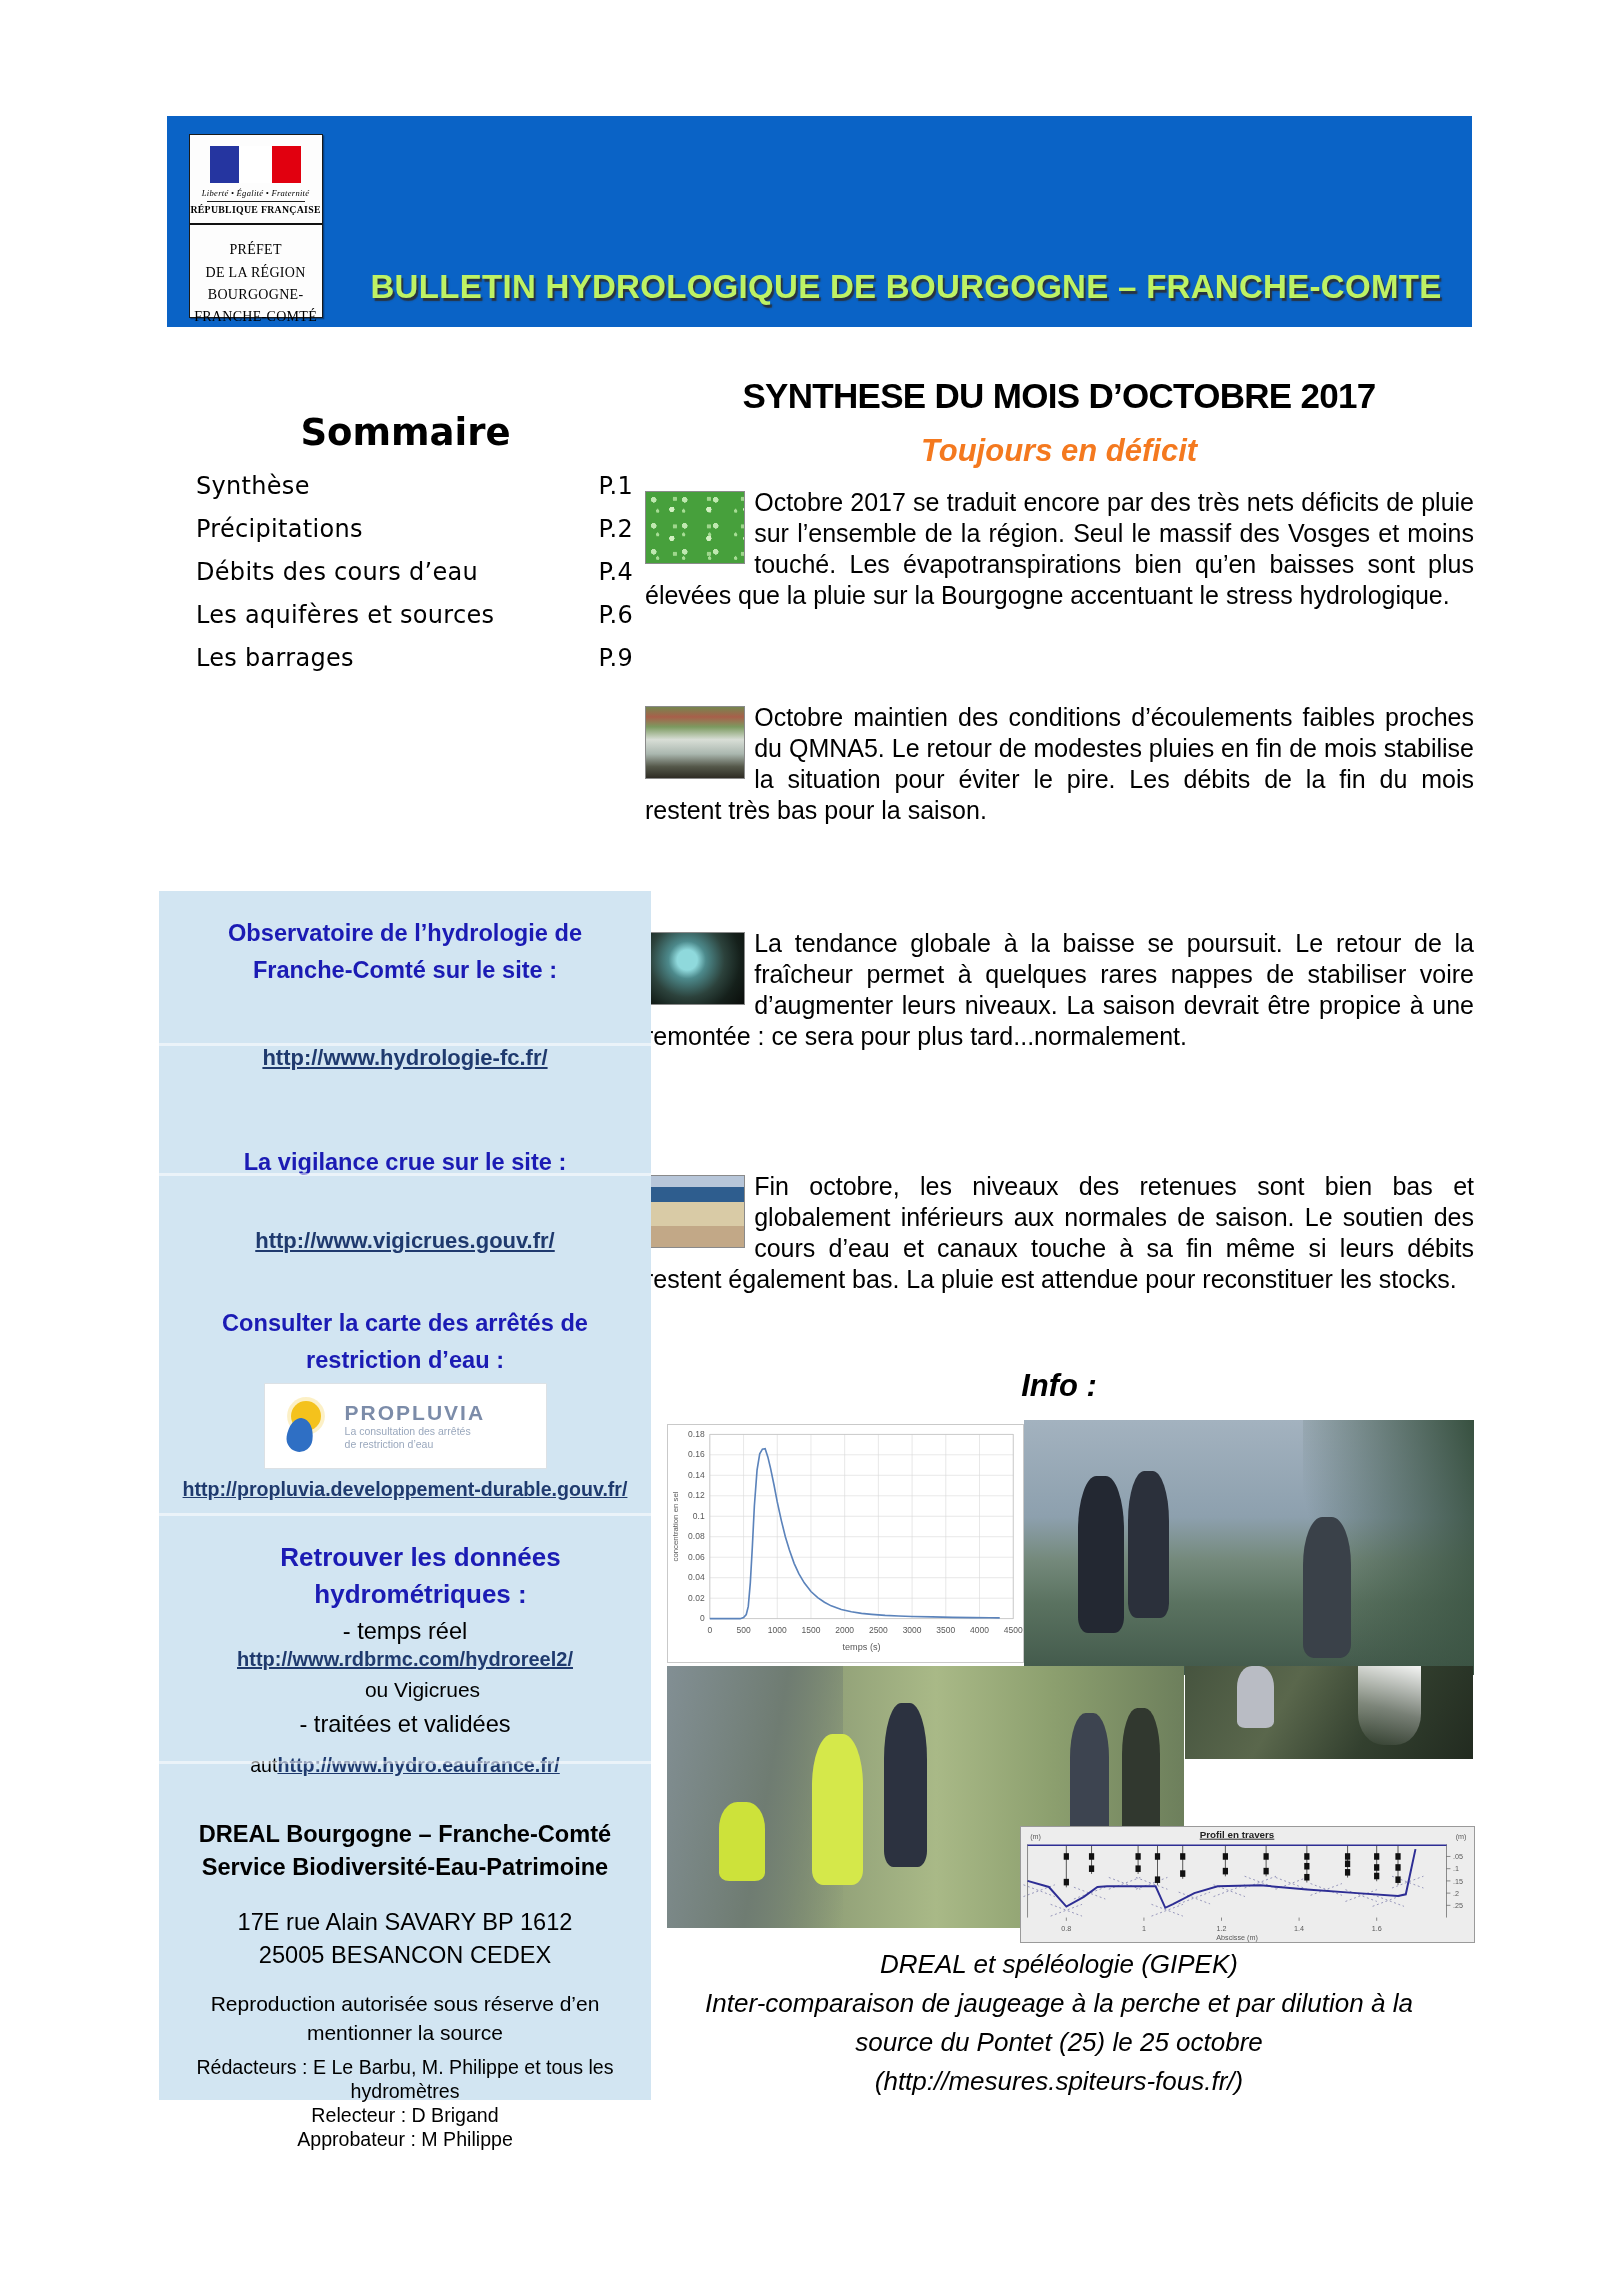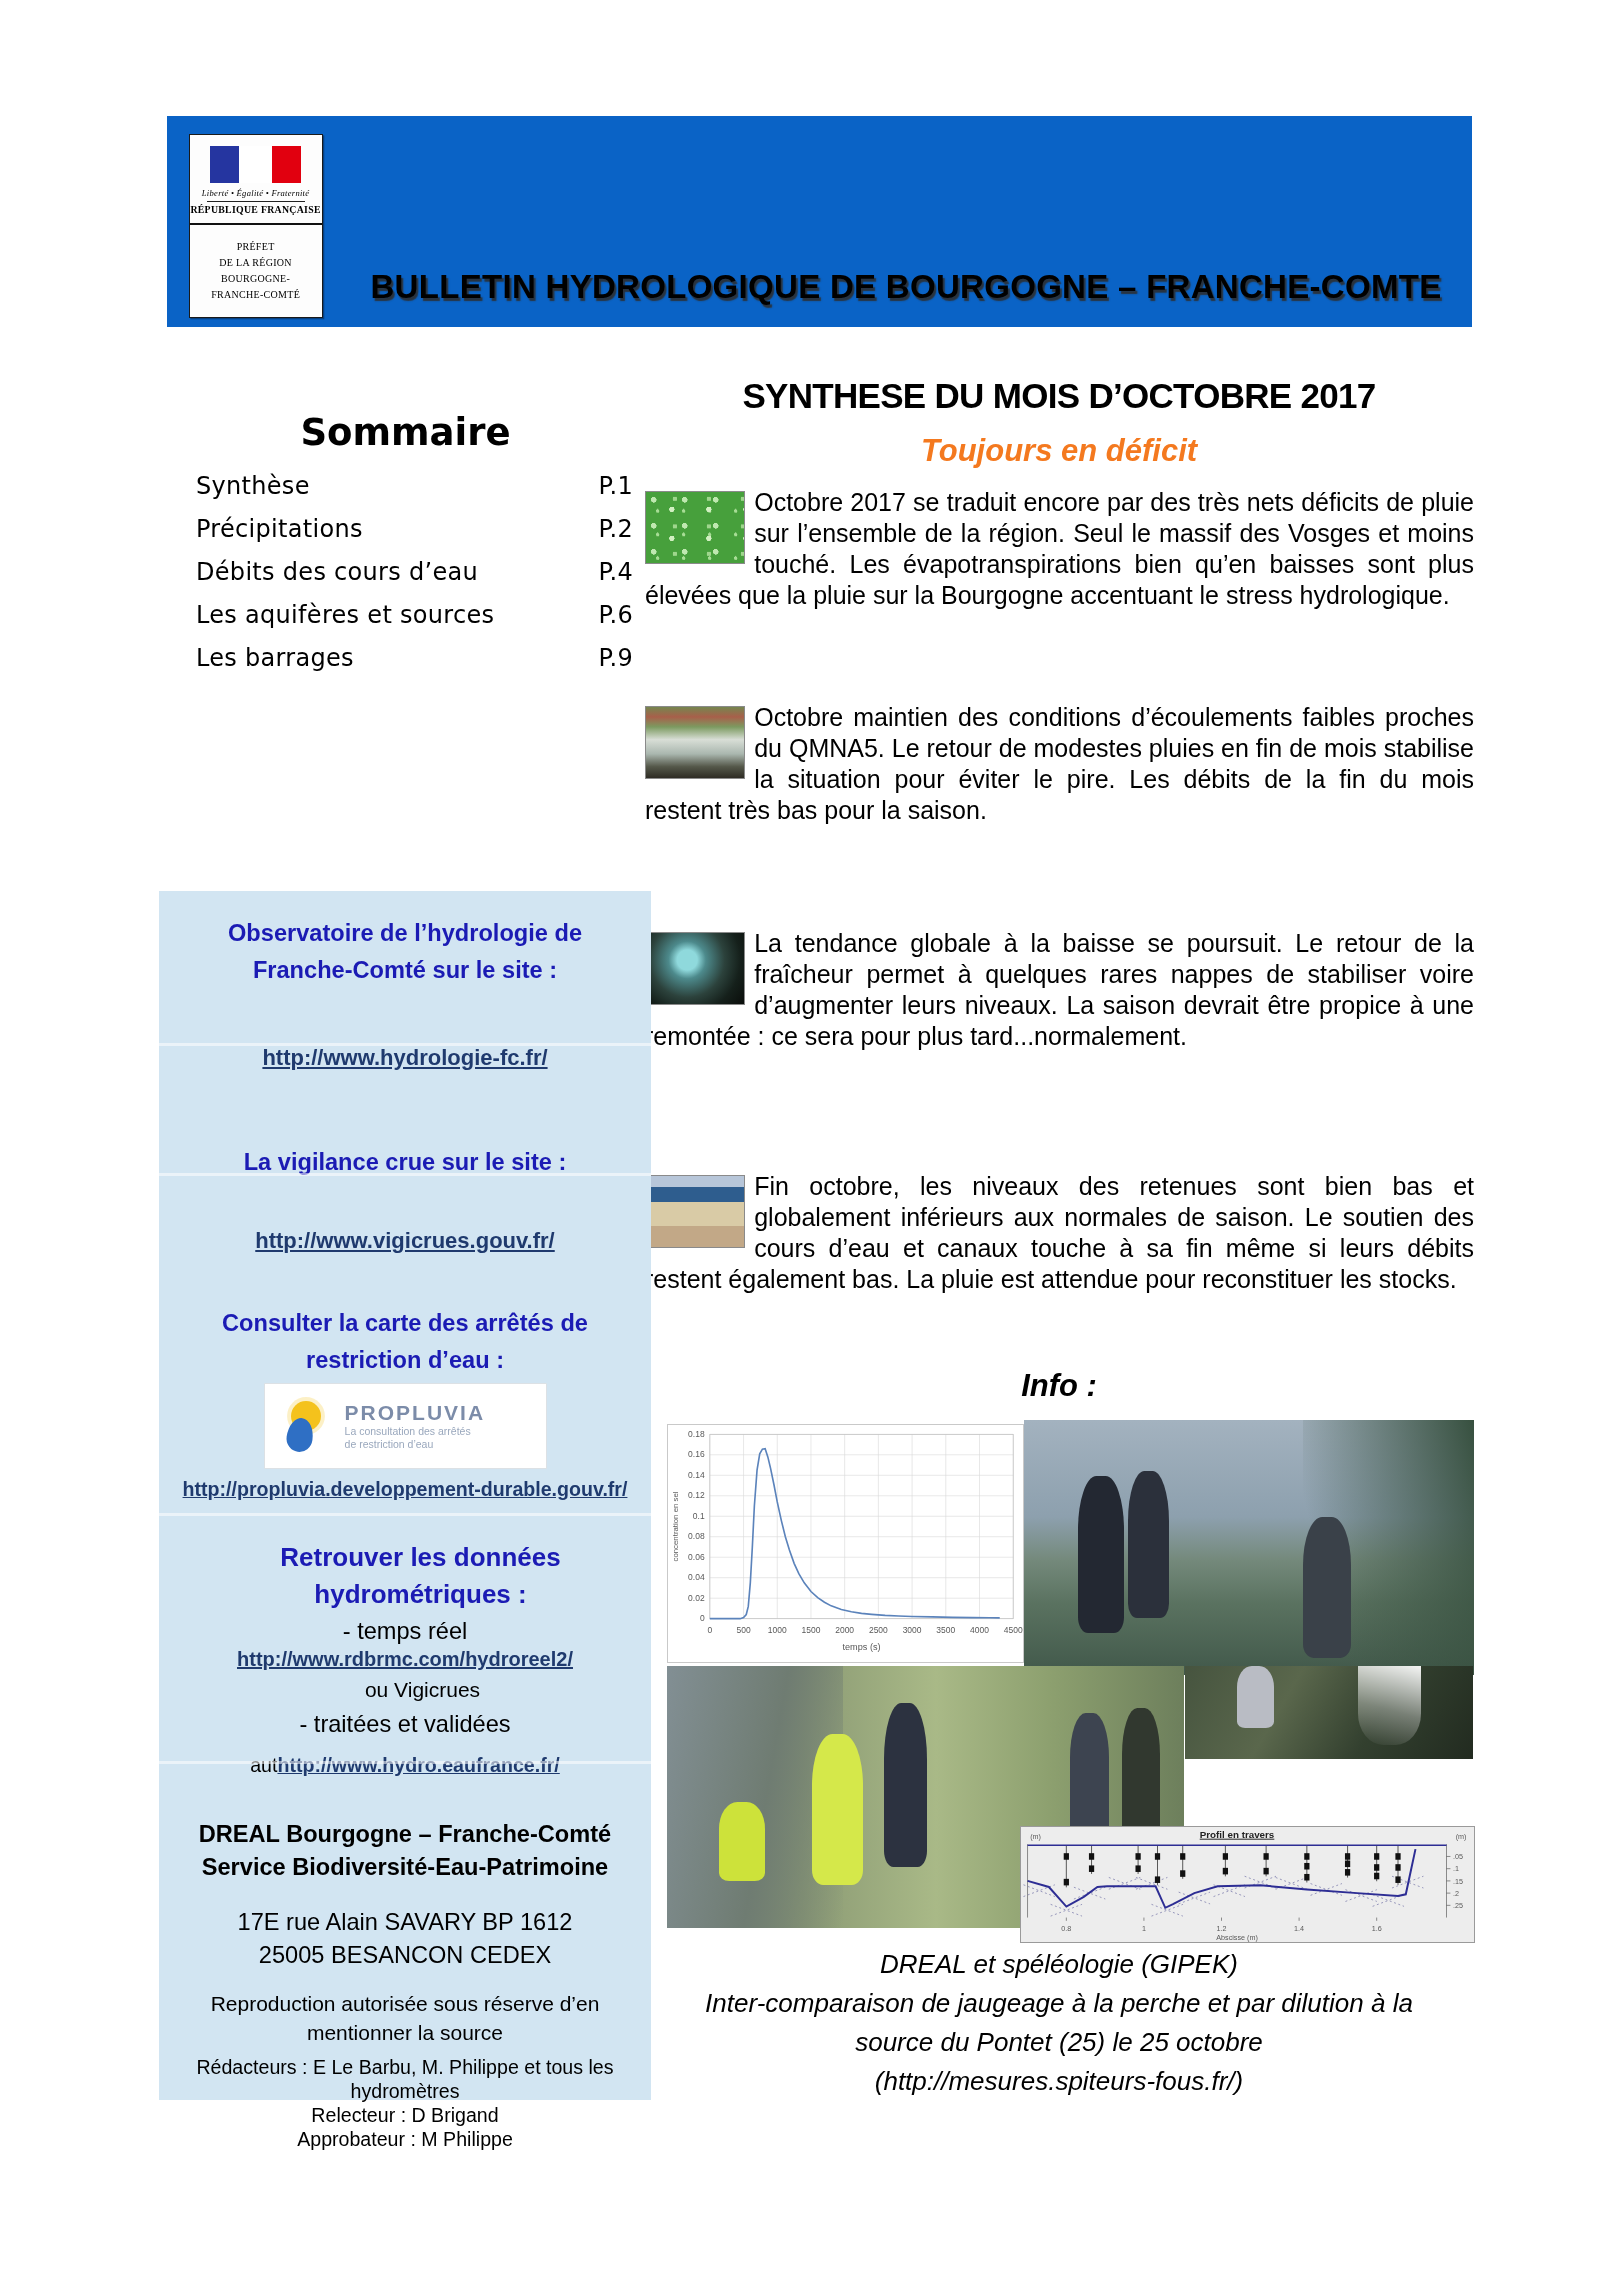--- a/index.html
+++ b/index.html
@@ -15,23 +15,23 @@
   .flag{margin:10.5px auto 5.2px auto;width:92px;height:37px;display:flex;position:relative;}
   .flag .b{width:29.4px;background:#2535a0;}
   .flag .w{width:33px;background:#fff;}
   .flag .r{width:29.4px;background:#e1000f;}
   .marianne{position:absolute;left:38px;top:5.2px;width:17px;height:26px;background:#fff;
             border-radius:60% 40% 55% 45%/70% 55% 45% 30%;opacity:.9;}
   .motto{font-style:italic;font-size:8.5px;letter-spacing:0.3px;white-space:nowrap;}
   .logo-rule{width:98px;height:0.7px;background:#222;margin:2.6px auto;}
   .republic{font-size:9.8px;font-weight:bold;letter-spacing:0.3px;}
   .logo-bottom{margin-top:7.9px;border-top:2px solid #111;padding-top:14.4px;
-               font-size:10px;line-height:1.6;letter-spacing:0.3px;}
+               font-size:14px;line-height:1.6;letter-spacing:0.3px;}
   .banner-title{left:196px;top:152px;width:1086px;text-align:center;
-                font-size:33px;font-weight:bold;color:#000000;letter-spacing:0.3px;
+                font-size:33px;font-weight:bold;color:#bef264;letter-spacing:0.3px;
                 text-shadow:2px 2.6px 1.3px rgba(45,45,45,.9);}
 
   
   .sommaire-title{left:170px;top:411px;width:471px;text-align:center;
                   font-family:"DejaVu Sans",sans-serif;font-size:37px;font-weight:bold;}
   .toc{left:196px;top:472px;width:437px;font-family:"DejaVu Sans",sans-serif;}
   .toc-row{display:flex;justify-content:space-between;align-items:center;
            font-size:24px;font-weight:normal;margin-bottom:15px;letter-spacing:0.3px;}
   .toc-page{margin-left:13px;}
 

